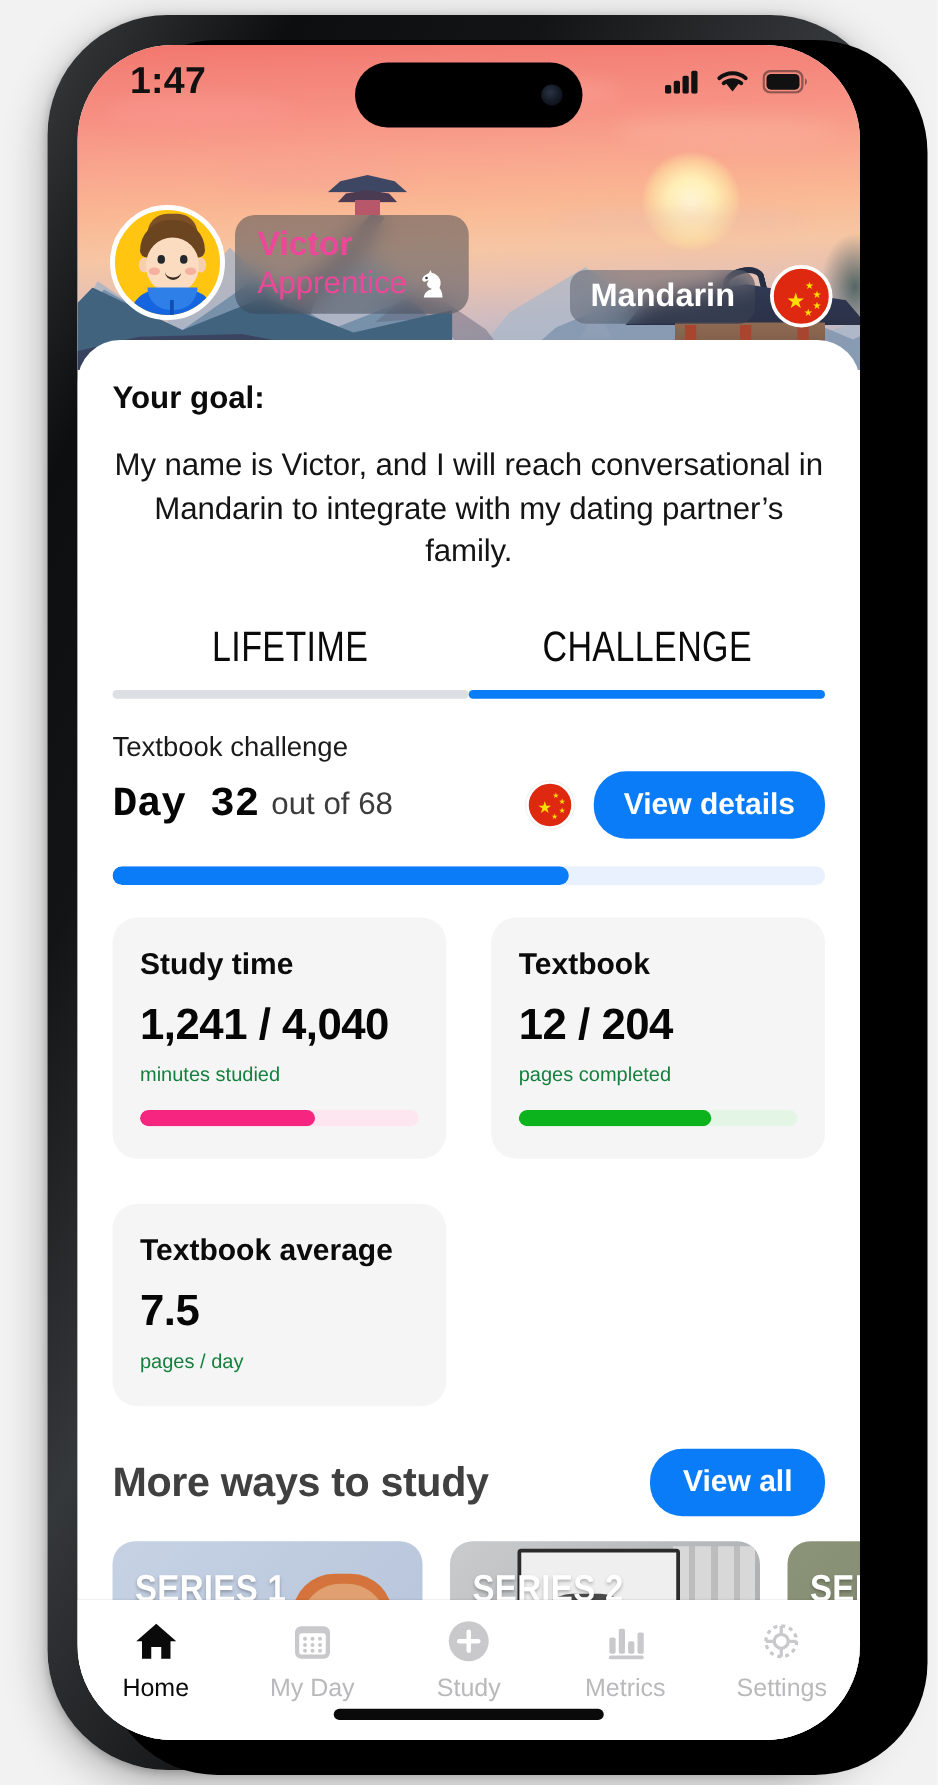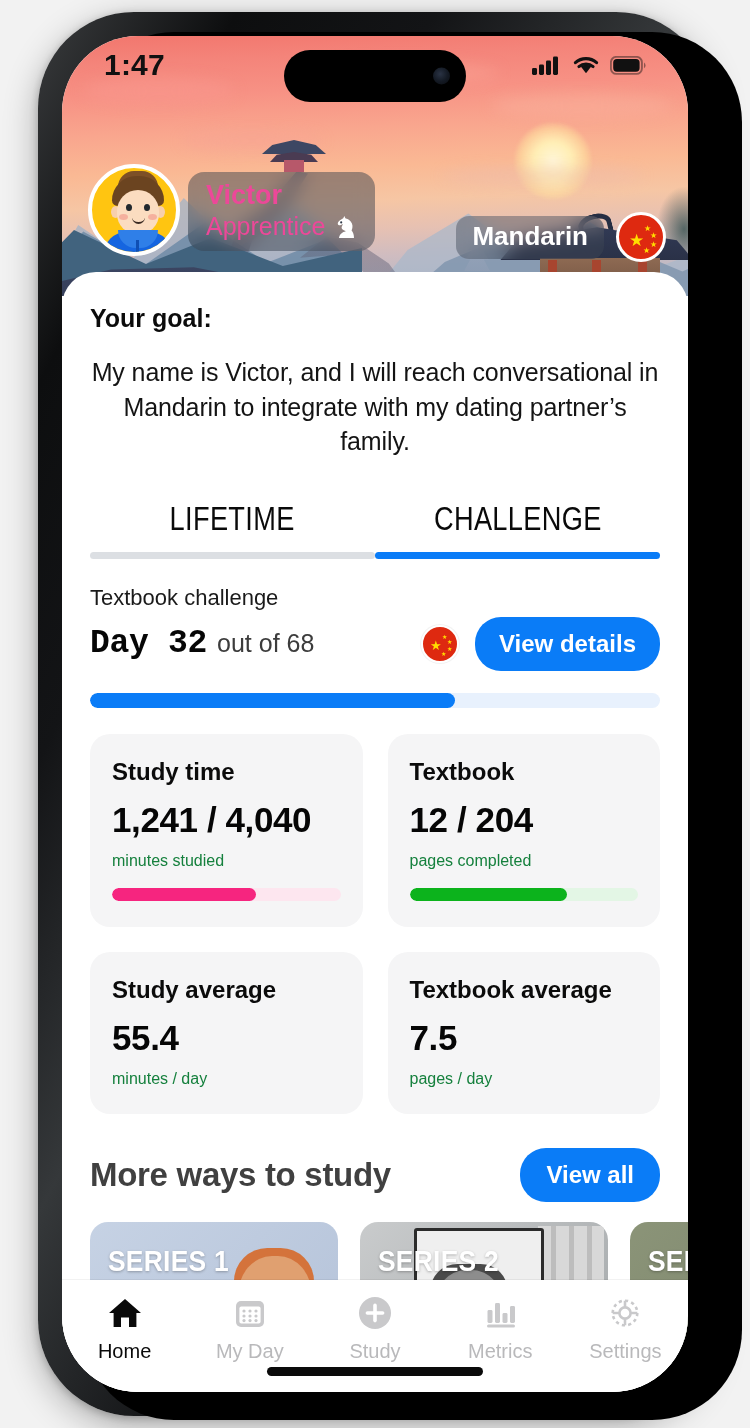--- a/index.html
+++ b/index.html
@@ -277,21 +277,21 @@
     background: #0a7cf7; color: #fff; border: none; border-radius: 26px;
     padding: 13px 24px; font-size: 24px; font-weight: 700;
     font-family: "Liberation Sans", sans-serif; cursor: pointer;
   }
   .chal-bar {
     margin-top: 22px; height: 15px; border-radius: 9px; background: #e8f1fd; overflow: hidden;
   }
   .chal-bar-fill { height: 100%; border-radius: 9px; background: #0a7cf7; }
 
   
-  .grid { margin-top: 26px; display: grid; grid-template-columns: 1fr 1fr; gap: 25px; }
+  .grid { margin-top: 26px; display: grid; grid-template-columns: 1fr 1fr; gap: 36px; }
   .stat-card { background: #f5f5f6; border-radius: 20px; padding: 24px 22px 26px; }
   .stat-title { font-size: 24px; font-weight: 700; color: #0b0b0b; }
   .stat-value { margin-top: 14px; font-size: 35px; font-weight: 700;
                 color: #060606; letter-spacing: -.4px; }
   .stat-unit { margin-top: 12px; font-size: 16px; color: #15803d; }
   .stat-bar { margin-top: 18px; height: 13px; border-radius: 8px; overflow: hidden; }
   .stat-bar-fill { height: 100%; border-radius: 8px; }
 
   
   .more-row { margin-top: 34px; display: flex; align-items: center; }
@@ -506,25 +506,20 @@
         </div>
         <div class="stat-card">
           <div class="stat-title">Textbook</div>
           <div class="stat-value">12 / 204</div>
           <div class="stat-unit">pages completed</div>
           <div class="stat-bar" id="bar1track" style="background: rgb(227, 246, 229);">
             <div class="stat-bar-fill" id="bar1" style="width: 69%; background: rgb(12, 179, 28);"></div>
           </div>
         </div>
         <div class="stat-card">
-          <div class="stat-title">Study average</div>
-          <div class="stat-value">55.4</div>
-          <div class="stat-unit">minutes / day</div>
-        </div>
-        <div class="stat-card">
           <div class="stat-title">Textbook average</div>
           <div class="stat-value">7.5</div>
           <div class="stat-unit">pages / day</div>
         </div>
       </div>
 
       <div class="more-row">
         <span class="more-title">More ways to study</span>
         <span class="more-spacer"></span>
         <button class="view-all">View all</button>

